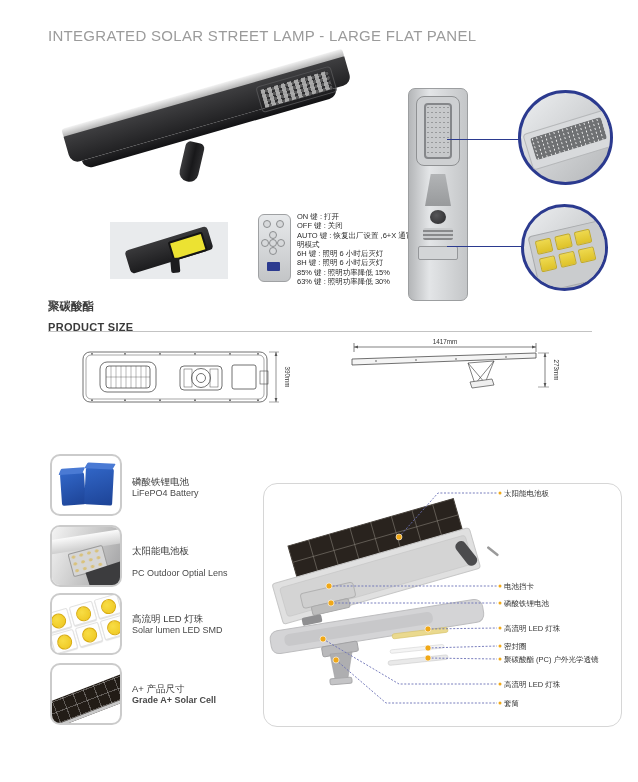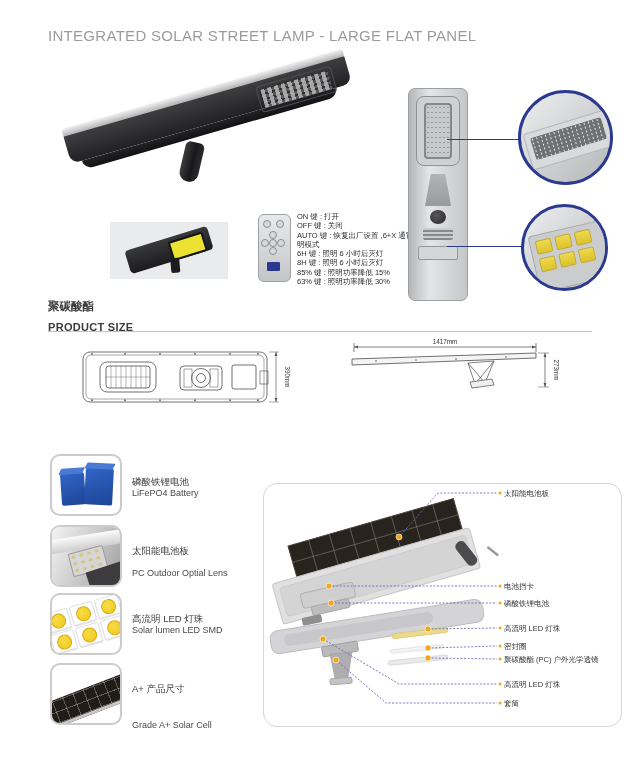--- a/index.html
+++ b/index.html
@@ -75,21 +75,21 @@
   .size-hr{left:48px;top:331px;width:544px;height:1px;background:#c3c3c3;}
   .linesvg{overflow:visible;}
 
   
   .tile{left:50px;width:72px;height:62px;border:2px solid #cbcbcb;border-radius:10px;background:#fff;
     overflow:hidden;box-sizing:border-box;}
   .tile1{top:454px;} .tile2{top:525px;} .tile3{top:593px;} .tile4{top:663px;}
   .feat-zh{left:132px;font-size:9.5px;color:#3c3c3c;white-space:nowrap;}
   .feat-en{left:132px;font-size:9px;color:#4a4a4a;white-space:nowrap;}
   .fz1{top:476px;} .fe1{top:488px;} .fz2{top:545px;} .fe2{top:568px;}
-  .fz3{top:613px;} .fe3{top:625px;} .fz4{top:683px;} .fe4{top:720px;}
+  .fz3{top:613px;} .fe3{top:625px;} .fz4{top:683px;} .fe4{top:695px;font-weight:bold;}
   .bat{position:absolute;border-radius:2px;background:linear-gradient(160deg,#3166c7,#1d4396);}
   .bat1{left:9px;top:17px;width:24px;height:32px;transform:rotate(-4deg);}
   .bat2{left:33px;top:12px;width:28px;height:37px;transform:rotate(3deg);}
   .bat-top{position:absolute;left:0;right:0;top:-5px;height:6px;background:#4a7ad4;transform:skewX(-28deg);border-radius:1px;}
   .t2-bg{left:0;top:0;right:0;bottom:0;background:linear-gradient(115deg,#f4f4f4,#c2c2c2 60%,#9e9ea0);}
   .t2-band{left:-10px;top:6px;width:110px;height:14px;background:linear-gradient(#fafafa,#cfcfcf);transform:rotate(-9deg);}
   .t2-mod{left:18px;top:22px;width:34px;height:22px;background:#d6d6d6;border:1px solid #9a9a9a;border-radius:2px;
     transform:rotate(-15deg);background-image:radial-gradient(circle,#d9c27c 1.6px,transparent 1.9px);background-size:8px 7px;}
   .t2-dark{right:-14px;bottom:-16px;width:44px;height:36px;background:#3c3c3e;transform:rotate(-18deg);}
   .t3-grid{left:-4px;top:8px;display:grid;grid-template-columns:repeat(3,24px);grid-auto-rows:20px;gap:2px;transform:rotate(-16deg);}

